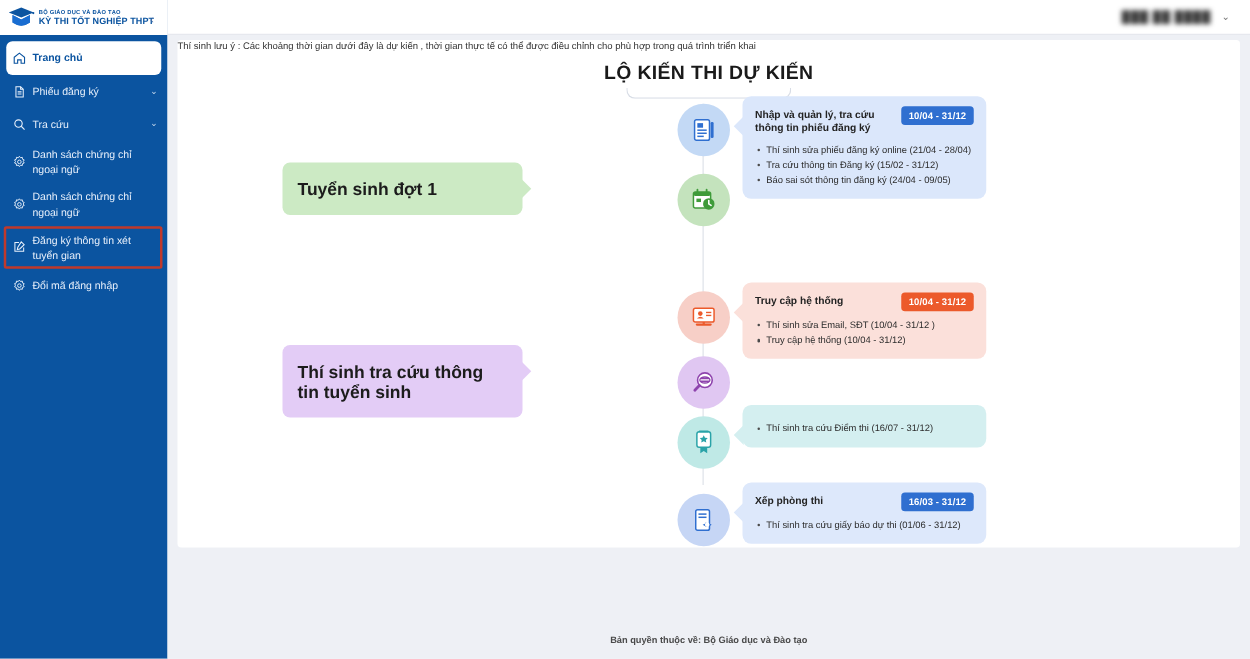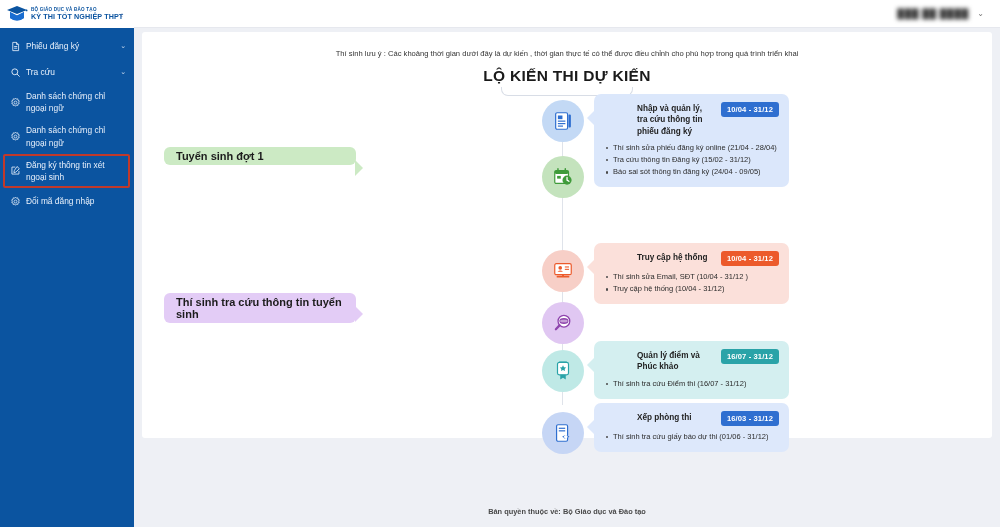--- a/index.html
+++ b/index.html
@@ -97,24 +97,22 @@
 
   .content-card {
     position: absolute;
     left: 8px; top: 32px;
     width: 850px; height: 406px;
     background: #ffffff;
     border-radius: 3px;
   }
 
   .notice {
-    text-align: center;
     font-size: 7.6px;
     color: #333;
-    padding-top: 17px;
   }
   .page-title {
     text-align: center;
     font-size: 15.5px;
     font-weight: bold;
     color: #1a1a1a;
     letter-spacing: .3px;
     margin-top: 9px;
   }
   .title-underline {
@@ -156,21 +154,20 @@
     position: absolute;
     left: -7px; top: 16px;
     width: 0; height: 0;
     border-top: 8px solid transparent;
     border-bottom: 8px solid transparent;
     border-right: 8px solid currentColor;
   }
   .card-head {
     display: flex; align-items: flex-start; justify-content: space-between;
     gap: 8px;
-    margin-left: 33px;
   }
   .card-title {
     font-size: 8.2px; font-weight: bold; color: #232323;
     line-height: 1.38; flex: 1; padding-top: 1px;
   }
   .badge {
     flex: 0 0 auto;
     color: #ffffff;
     font-size: 7.6px;
     font-weight: bold;
@@ -189,25 +186,25 @@
   .card li::before {
     content: "";
     position: absolute; left: 2px; top: 5px;
     width: 2.4px; height: 2.4px; border-radius: 50%;
     background: #4a4a4a;
   }
 
   
   .side-label {
     position: absolute;
-    right: 636px;
+    right: 574px;
     width: 192px;
     border-radius: 6px;
-    padding: 3px 12px;
-    font-size: 11px;
+    padding: 13px 12px;
+    font-size: 14px;
     font-weight: bold;
     color: #1c1c1c;
     z-index: 2;
   }
   .side-label::after {
     content: "";
     position: absolute;
     right: -7px; top: 13px;
     width: 0; height: 0;
     border-top: 8px solid transparent;
@@ -243,20 +240,29 @@
       </div>
       <div class="brand-text">
         <div class="brand-line1">BỘ GIÁO DỤC VÀ ĐÀO TẠO</div>
         <div class="brand-line2">KỲ THI TỐT NGHIỆP THPT</div>
       </div>
       <div class="collapse-btn">‹</div>
     </div>
 
     <nav class="nav">
 
+      <div class="nav-item active">
+        <span class="nav-ico">
+          <svg width="11" height="11" viewBox="0 0 16 16" fill="none" stroke="#0b54a0" stroke-width="1.3">
+            <path d="M2 7 L8 2.2 L14 7 V14 H10 V10 H6 V14 H2 Z"></path>
+          </svg>
+        </span>
+        <span class="nav-label">Trang chủ</span>
+        <span class="chev"></span>
+      </div>
 
       <div class="nav-item">
         <span class="nav-ico">
           <svg width="11" height="11" viewBox="0 0 16 16" fill="none" stroke="#e8f0fb" stroke-width="1.2">
             <path d="M4 2 H9.5 L12.5 5 V14 H4 Z"></path>
             <path d="M9.4 2 V5 H12.4"></path>
             <path d="M6 8 H10.5 M6 10.5 H10.5"></path>
           </svg>
         </span>
         <span class="nav-label">Phiếu đăng ký</span>
@@ -296,21 +302,21 @@
         <span class="chev"></span>
       </div>
 
       <div class="nav-item highlight">
         <span class="nav-ico">
           <svg width="11" height="11" viewBox="0 0 16 16" fill="none" stroke="#e8f0fb" stroke-width="1.2">
             <path d="M13 8.6 V13.2 H2.8 V3 H7.6"></path>
             <path d="M10.2 2.2 L13.6 5.4 L8.4 10.4 L5.6 11 L6.2 8.3 Z"></path>
           </svg>
         </span>
-        <span class="nav-label">Đăng ký thông tin xét ngoại sinh</span>
+        <span class="nav-label">Đăng ký thông tin xét tuyển gian</span>
         <span class="chev"></span>
       </div>
 
       <div class="nav-item">
         <span class="nav-ico">
           <svg width="11" height="11" viewBox="0 0 16 16" fill="none" stroke="#e8f0fb" stroke-width="1.1">
             <circle cx="8" cy="8" r="2.1"></circle>
             <path d="M8 1.5 L9.3 3.2 L11.4 2.7 L11.6 4.9 L13.6 5.7 L12.5 7.5 L13.6 9.3 L11.6 10.1 L11.4 12.3 L9.3 11.8 L8 13.5 L6.7 11.8 L4.6 12.3 L4.4 10.1 L2.4 9.3 L3.5 7.5 L2.4 5.7 L4.4 4.9 L4.6 2.7 L6.7 3.2 Z"></path>
           </svg>
         </span>
@@ -411,24 +417,20 @@
 
         <div class="node" style="top:250px;background:#bfe9e6">
           <svg width="22" height="22" viewBox="0 0 24 24">
             <rect x="6" y="2.6" width="12" height="13.6" rx="2" fill="#ffffff" stroke="#2aa3a8" stroke-width="1.3"></rect>
             <path d="M12 5.6 L13.1 7.8 L15.5 8.1 L13.8 9.8 L14.2 12.1 L12 11 L9.8 12.1 L10.2 9.8 L8.5 8.1 L10.9 7.8 Z" fill="#2aa3a8"></path>
             <path d="M9 16 L9 21.4 L12 19.4 L15 21.4 L15 16 Z" fill="#2aa3a8"></path>
             <rect x="7.6" y="1.6" width="8.8" height="1.6" rx=".8" fill="#2aa3a8"></rect>
           </svg>
         </div>
         <div class="card" style="top:241px;background:#d4eff0;color:#d4eff0">
-          <div class="card-head">
-            <div class="card-title">Quản lý điểm và Phúc khảo</div>
-            <div class="badge" style="background:#2aa3a8">16/07 - 31/12</div>
-          </div>
           <ul>
             <li>Thí sinh tra cứu Điểm thi (16/07 - 31/12)</li>
           </ul>
         </div>
 
         <div class="node" style="top:312px;background:#c6d6f5">
           <svg width="22" height="22" viewBox="0 0 24 24">
             <rect x="5" y="3" width="12" height="18" rx="1.6" fill="#ffffff" stroke="#2f6fd0" stroke-width="1.3"></rect>
             <rect x="7.4" y="6.2" width="7" height="1.3" fill="#2f6fd0"></rect>
             <rect x="7.4" y="9" width="7" height="1.3" fill="#2f6fd0"></rect>

